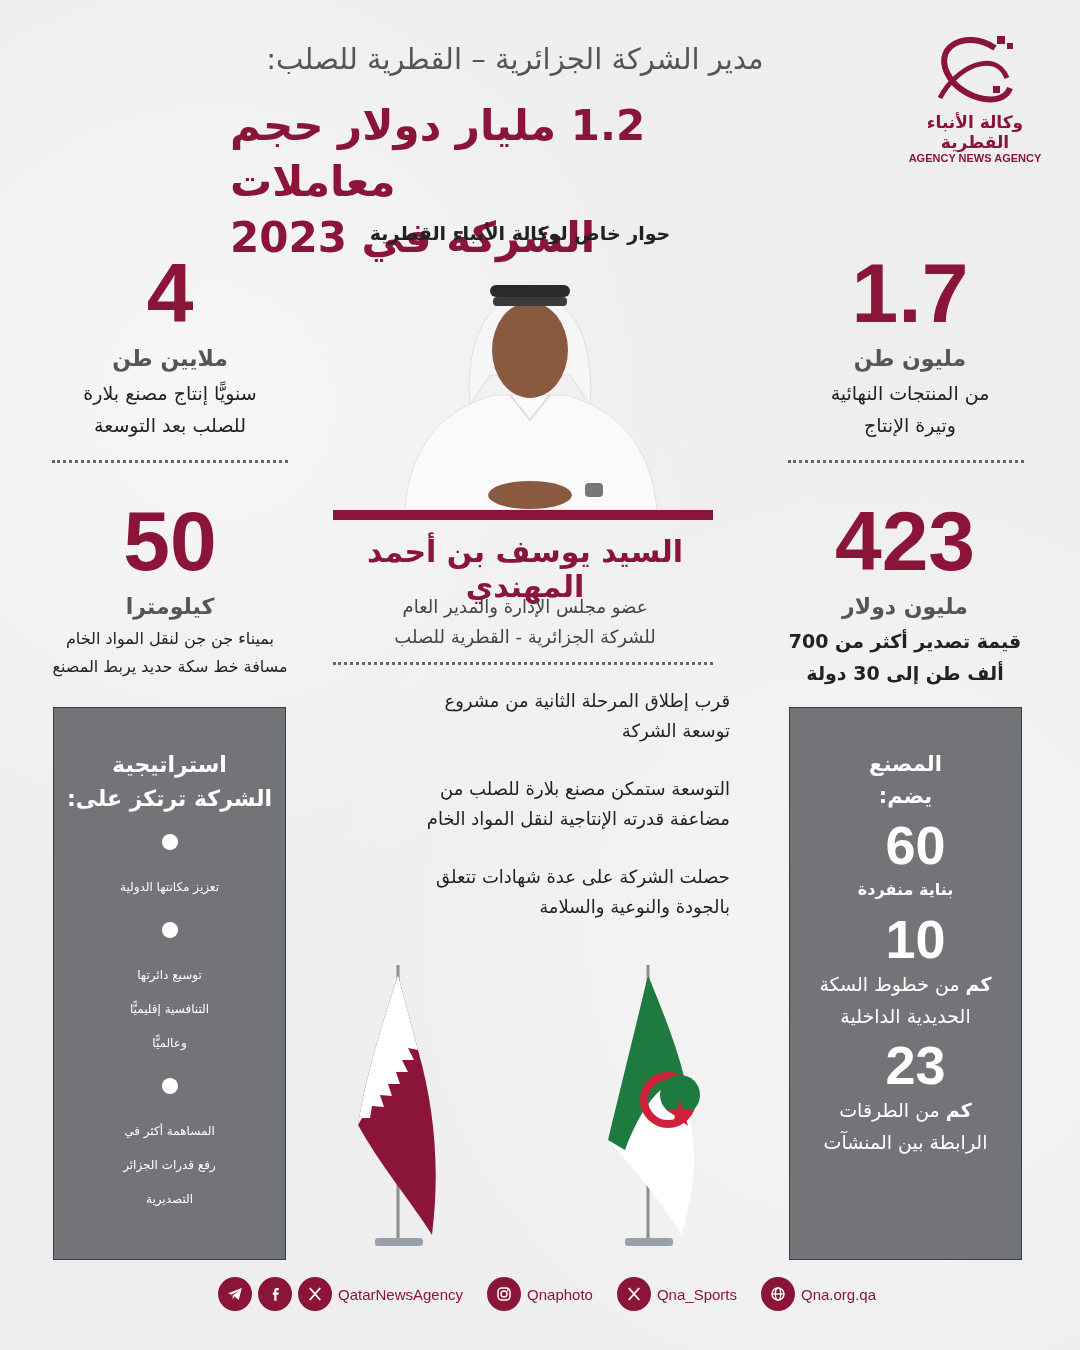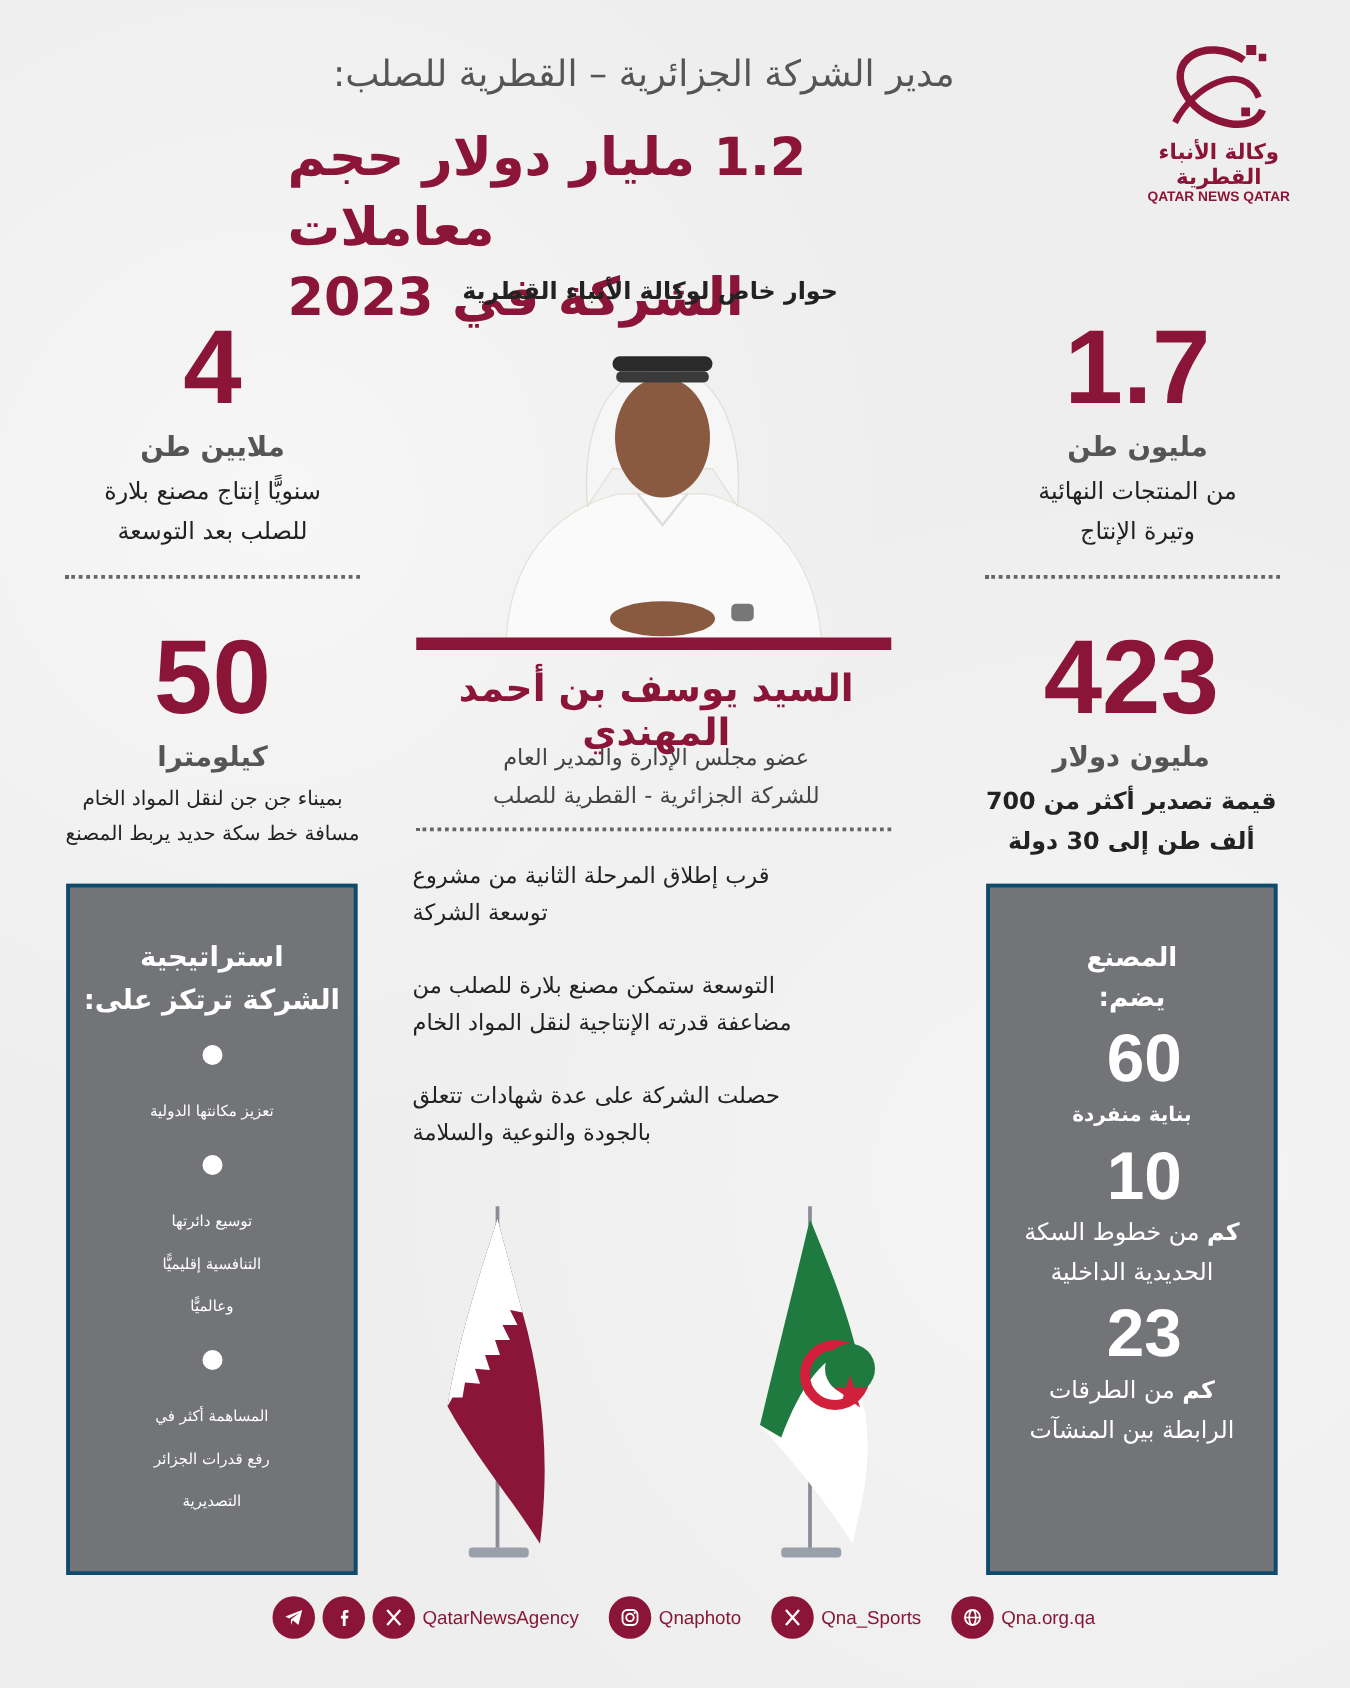--- a/index.html
+++ b/index.html
@@ -37,25 +37,25 @@
   .stat .unit { font-size: 22px; font-weight: bold; color: #555; margin-top: 8px; }
   .stat .desc { font-size: 19px; color: #222; line-height: 32px; margin-top: 6px; }
   .dots { border-top: 3px dotted #666; height: 0; }
 
   
   .portrait { left: 395px; top: 255px; width: 270px; height: 255px; }
   .maroon-bar { left: 333px; top: 510px; width: 380px; height: 10px; background: #8b1538; }
   .person-name { left: 320px; top: 534px; width: 410px; font-size: 30px; font-weight: bold; color: #8b1538; text-align: center; }
   .person-title { left: 340px; top: 592px; width: 370px; font-size: 18px; color: #444; text-align: center; line-height: 30px; }
   .center-dots { left: 333px; top: 662px; width: 380px; }
-  .points { left: 330px; top: 686px; width: 400px; text-align: left; }
+  .points { left: 330px; top: 686px; width: 400px; text-align: right; }
   .points p { font-size: 18px; color: #222; line-height: 30px; margin-bottom: 28px; }
 
   
-  .panel { background: #737477; color: #fff; text-align: center; border: 3px solid #0c4a6e; }
+  .panel { background: #737477; color: #fff; text-align: center; border: 1px solid #0c4a6e; }
   .left-panel { left: 53px; top: 707px; width: 233px; height: 553px; padding-top: 40px; }
   .left-panel .ptitle { font-size: 22px; font-weight: bold; line-height: 34px; }
   .bullet { width: 16px; height: 16px; background: #fff; border-radius: 50%; margin: 18px auto 20px; }
   .left-panel .item { font-size: 12px; line-height: 34px; }
 
   .right-panel { left: 789px; top: 707px; width: 233px; height: 553px; padding-top: 40px; }
   .right-panel .ptitle { font-size: 21px; font-weight: bold; line-height: 32px; }
   .right-panel .bignum { font-family: "Liberation Sans", sans-serif; font-weight: bold; font-size: 54px; line-height: 58px; margin-top: 4px; direction: ltr; padding-left: 20px; }
   .right-panel .label-b { font-size: 16px; font-weight: bold; line-height: 32px; }
   .right-panel .label { font-size: 19px; line-height: 32px; }
@@ -77,21 +77,21 @@
 
 <div class="abs logo">
   <svg width="100" height="82" viewBox="0 0 100 82">
     <path d="M70 20 C40 0, 5 20, 25 50 C40 72, 78 80, 85 60" fill="none" stroke="#8b1538" stroke-width="6"></path>
     <path d="M15 70 C30 40, 70 20, 82 50" fill="none" stroke="#8b1538" stroke-width="5"></path>
     <rect x="72" y="8" width="8" height="8" fill="#8b1538"></rect>
     <rect x="82" y="15" width="6" height="6" fill="#8b1538"></rect>
     <rect x="68" y="58" width="7" height="7" fill="#8b1538"></rect>
   </svg>
   <div class="ar">وكالة الأنباء القطرية</div>
-  <div class="en">QATAR NEWS QATAR</div>
+  <div class="en">AGENCY NEWS AGENCY</div>
 </div>
 
 <div class="abs kicker">مدير الشركة الجزائرية – القطرية للصلب:</div>
 <div class="abs headline">
   <div>1.2 مليار دولار حجم معاملات</div>
   <div>الشركة في 2023</div>
 </div>
 <div class="abs subhead">حوار خاص لوكالة الأنباء القطرية</div>
 
 <div class="abs stat" style="left:780px; top:248px;">

